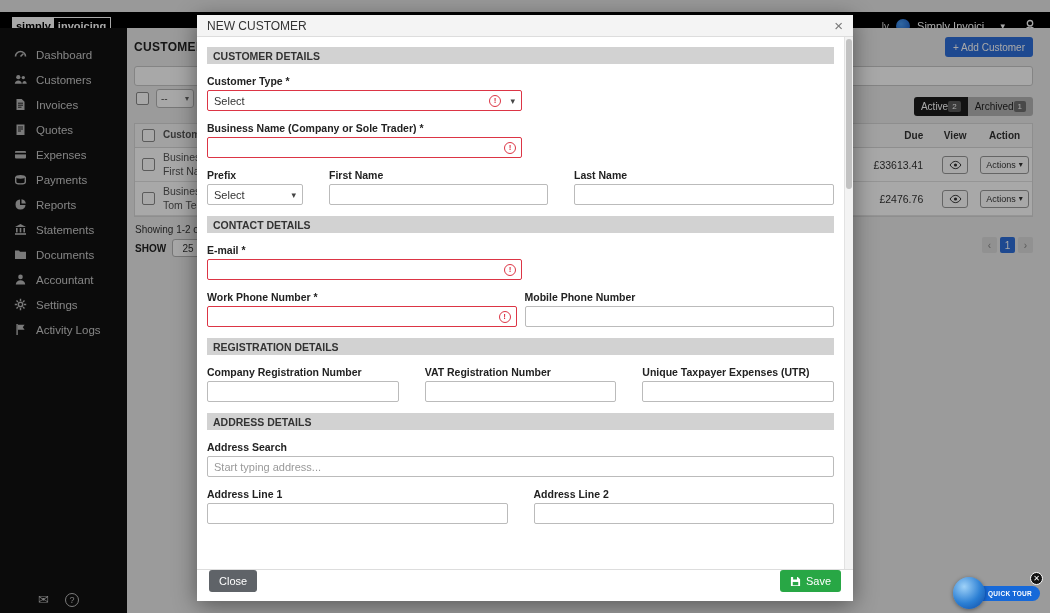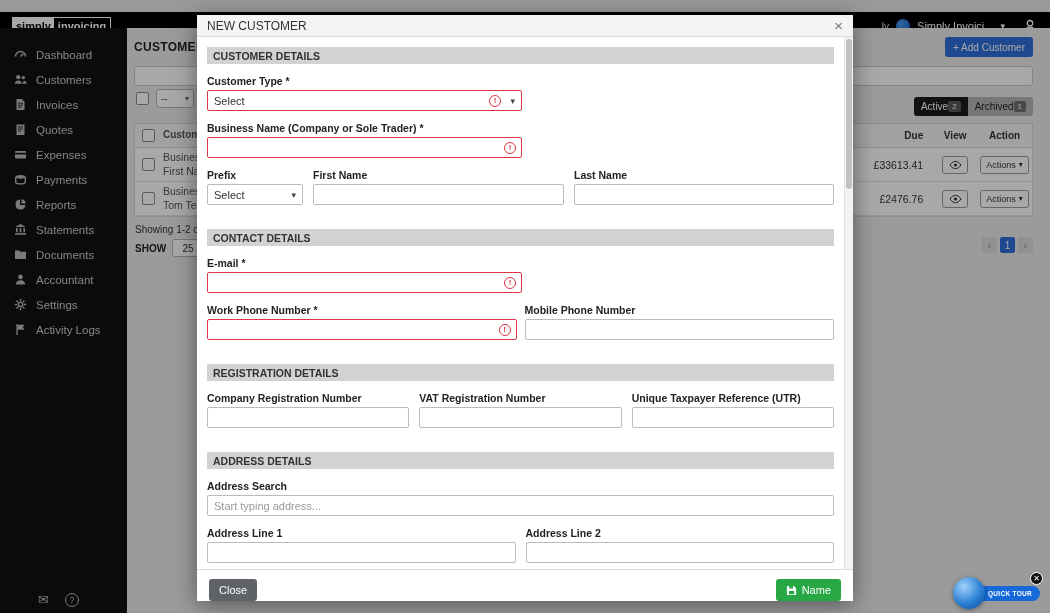--- a/index.html
+++ b/index.html
@@ -87,49 +87,49 @@
   .backdrop { position: absolute; inset: 0; background: rgba(0,0,0,.34); z-index: 10; }
   .modal { position: absolute; left: 197px; top: 15px; width: 656px; height: 586px;
     background: #fff; z-index: 20; box-shadow: 0 4px 22px rgba(0,0,0,.45); }
   .m-head { height: 22px; background: #f4f4f4; border-bottom: 1px solid #ddd;
     display: flex; align-items: center; padding: 0 10px; }
   .m-title { font-size: 12px; color: #333; }
   .m-close { margin-left: auto; font-size: 15px; color: #777; cursor: pointer; line-height: 1; }
   .m-body { position: absolute; top: 22px; left: 0; right: 9px; bottom: 32px;
     overflow: hidden; padding: 8px 10px 0 10px; }
   .sec { background: #d2d2d2; height: 17px; display: flex; align-items: center;
-    padding-left: 6px; font-size: 10.5px; font-weight: bold; color: #333; margin-top: 24px; }
+    padding-left: 6px; font-size: 10.5px; font-weight: bold; color: #333; margin-top: 11px; }
   .sec:first-child { margin-top: 2px; }
   .grp { margin-top: 11px; }
   .grp label { display: block; font-size: 10.5px; font-weight: bold; color: #222; margin-bottom: 3px; }
   .w-half { width: 315px; }
   .row2 { display: flex; gap: 8px; }
   .row2 .grp { flex: 1; }
-  .row3 { display: flex; gap: 10px; }
+  .row3 { display: flex; gap: 26px; }
   .row3 .grp { flex: 1; }
   .ibox { position: relative; }
   .ibox input { width: 100%; height: 21px; border: 1px solid #bbb; border-radius: 2px;
     font-size: 11px; padding: 0 20px 0 6px; font-family: inherit; background: #fff; color: #333; }
   .ibox input::placeholder { color: #999; }
   .ibox.err input, .selectbox.err { border-color: #dc3545; }
   .selectbox { position: relative; height: 21px; border: 1px solid #bbb; border-radius: 2px;
     background: #fff; display: flex; align-items: center; padding: 0 6px; font-size: 11px;
     color: #333; cursor: pointer; }
   .chev { position: absolute; right: 6px; font-size: 9px; color: #444; }
   .err-ico { position: absolute; top: 50%; transform: translateY(-50%); right: 6px;
     width: 12px; height: 12px; border: 1.3px solid #dc3545; border-radius: 50%;
     color: #dc3545; font-size: 8px; font-weight: bold; display: flex; align-items: center;
     justify-content: center; }
   .selectbox .err-ico { right: 20px; }
   .m-scroll { position: absolute; top: 22px; right: 0; bottom: 32px; width: 9px;
     background: #f3f3f3; border-left: 1px solid #e2e2e2; cursor: pointer; }
   .m-thumb { position: absolute; top: 2px; left: 1px; width: 6px; height: 150px;
     background: #c2c2c2; border-radius: 3px; }
   .m-foot { position: absolute; left: 0; right: 0; bottom: 0; height: 32px; background: #fff;
-    border-top: 1px solid #ddd; display: flex; align-items: flex-end; padding: 0 12px; }
+    border-top: 1px solid #ddd; display: flex; align-items: flex-start; padding: 0 12px; }
   .btn-close { background: #5f6368; color: #fff; font-size: 11px; padding: 5px 10px;
     border: none; border-radius: 3px; cursor: pointer; font-family: inherit; }
   .btn-save { margin-left: auto; background: #28a745; color: #fff; font-size: 11px;
     padding: 5px 10px; border: none; border-radius: 3px; cursor: pointer;
     display: flex; align-items: center; gap: 5px; font-family: inherit; }
 
   
   .quicktour { position: absolute; right: 10px; bottom: 4px; z-index: 30;
     display: flex; align-items: center; cursor: pointer; }
   .qt-globe { width: 32px; height: 32px; border-radius: 50%;
@@ -451,21 +451,21 @@
     <div class="row3">
       <div class="grp">
         <label>Company Registration Number</label>
         <div class="ibox"><input style=""></div>
       </div>
       <div class="grp">
         <label>VAT Registration Number</label>
         <div class="ibox"><input style=""></div>
       </div>
       <div class="grp">
-        <label>Unique Taxpayer Reference (UTR)</label>
+        <label>Unique Taxpayer Expenses (UTR)</label>
         <div class="ibox"><input style=""></div>
       </div>
     </div>
 
     <div class="sec">ADDRESS DETAILS</div>
 
     <div class="grp">
       <label>Address Search</label>
       <div class="ibox">
         <input placeholder="Start typing address..." style="">
@@ -490,21 +490,21 @@
   </div>
 
   <div class="m-foot">
     <button class="btn-close">Close</button>
     <button class="btn-save">
       <svg width="11" height="11" viewBox="0 0 12 12">
         <path d="M1 1h7.5L11 3.5V11H1z" fill="#fff"></path>
         <rect x="3" y="6.5" width="6" height="3.6" fill="#28a745"></rect>
         <rect x="3.4" y="1" width="4.2" height="2.8" fill="#28a745"></rect>
       </svg>
-      <span>Name</span>
+      <span>Save</span>
     </button>
   </div>
 </div>
 
 <div class="quicktour">
   <span class="qt-globe"></span>
   <span class="qt-pill">QUICK TOUR</span>
   <span class="qt-x">✕</span>
 </div>
 

